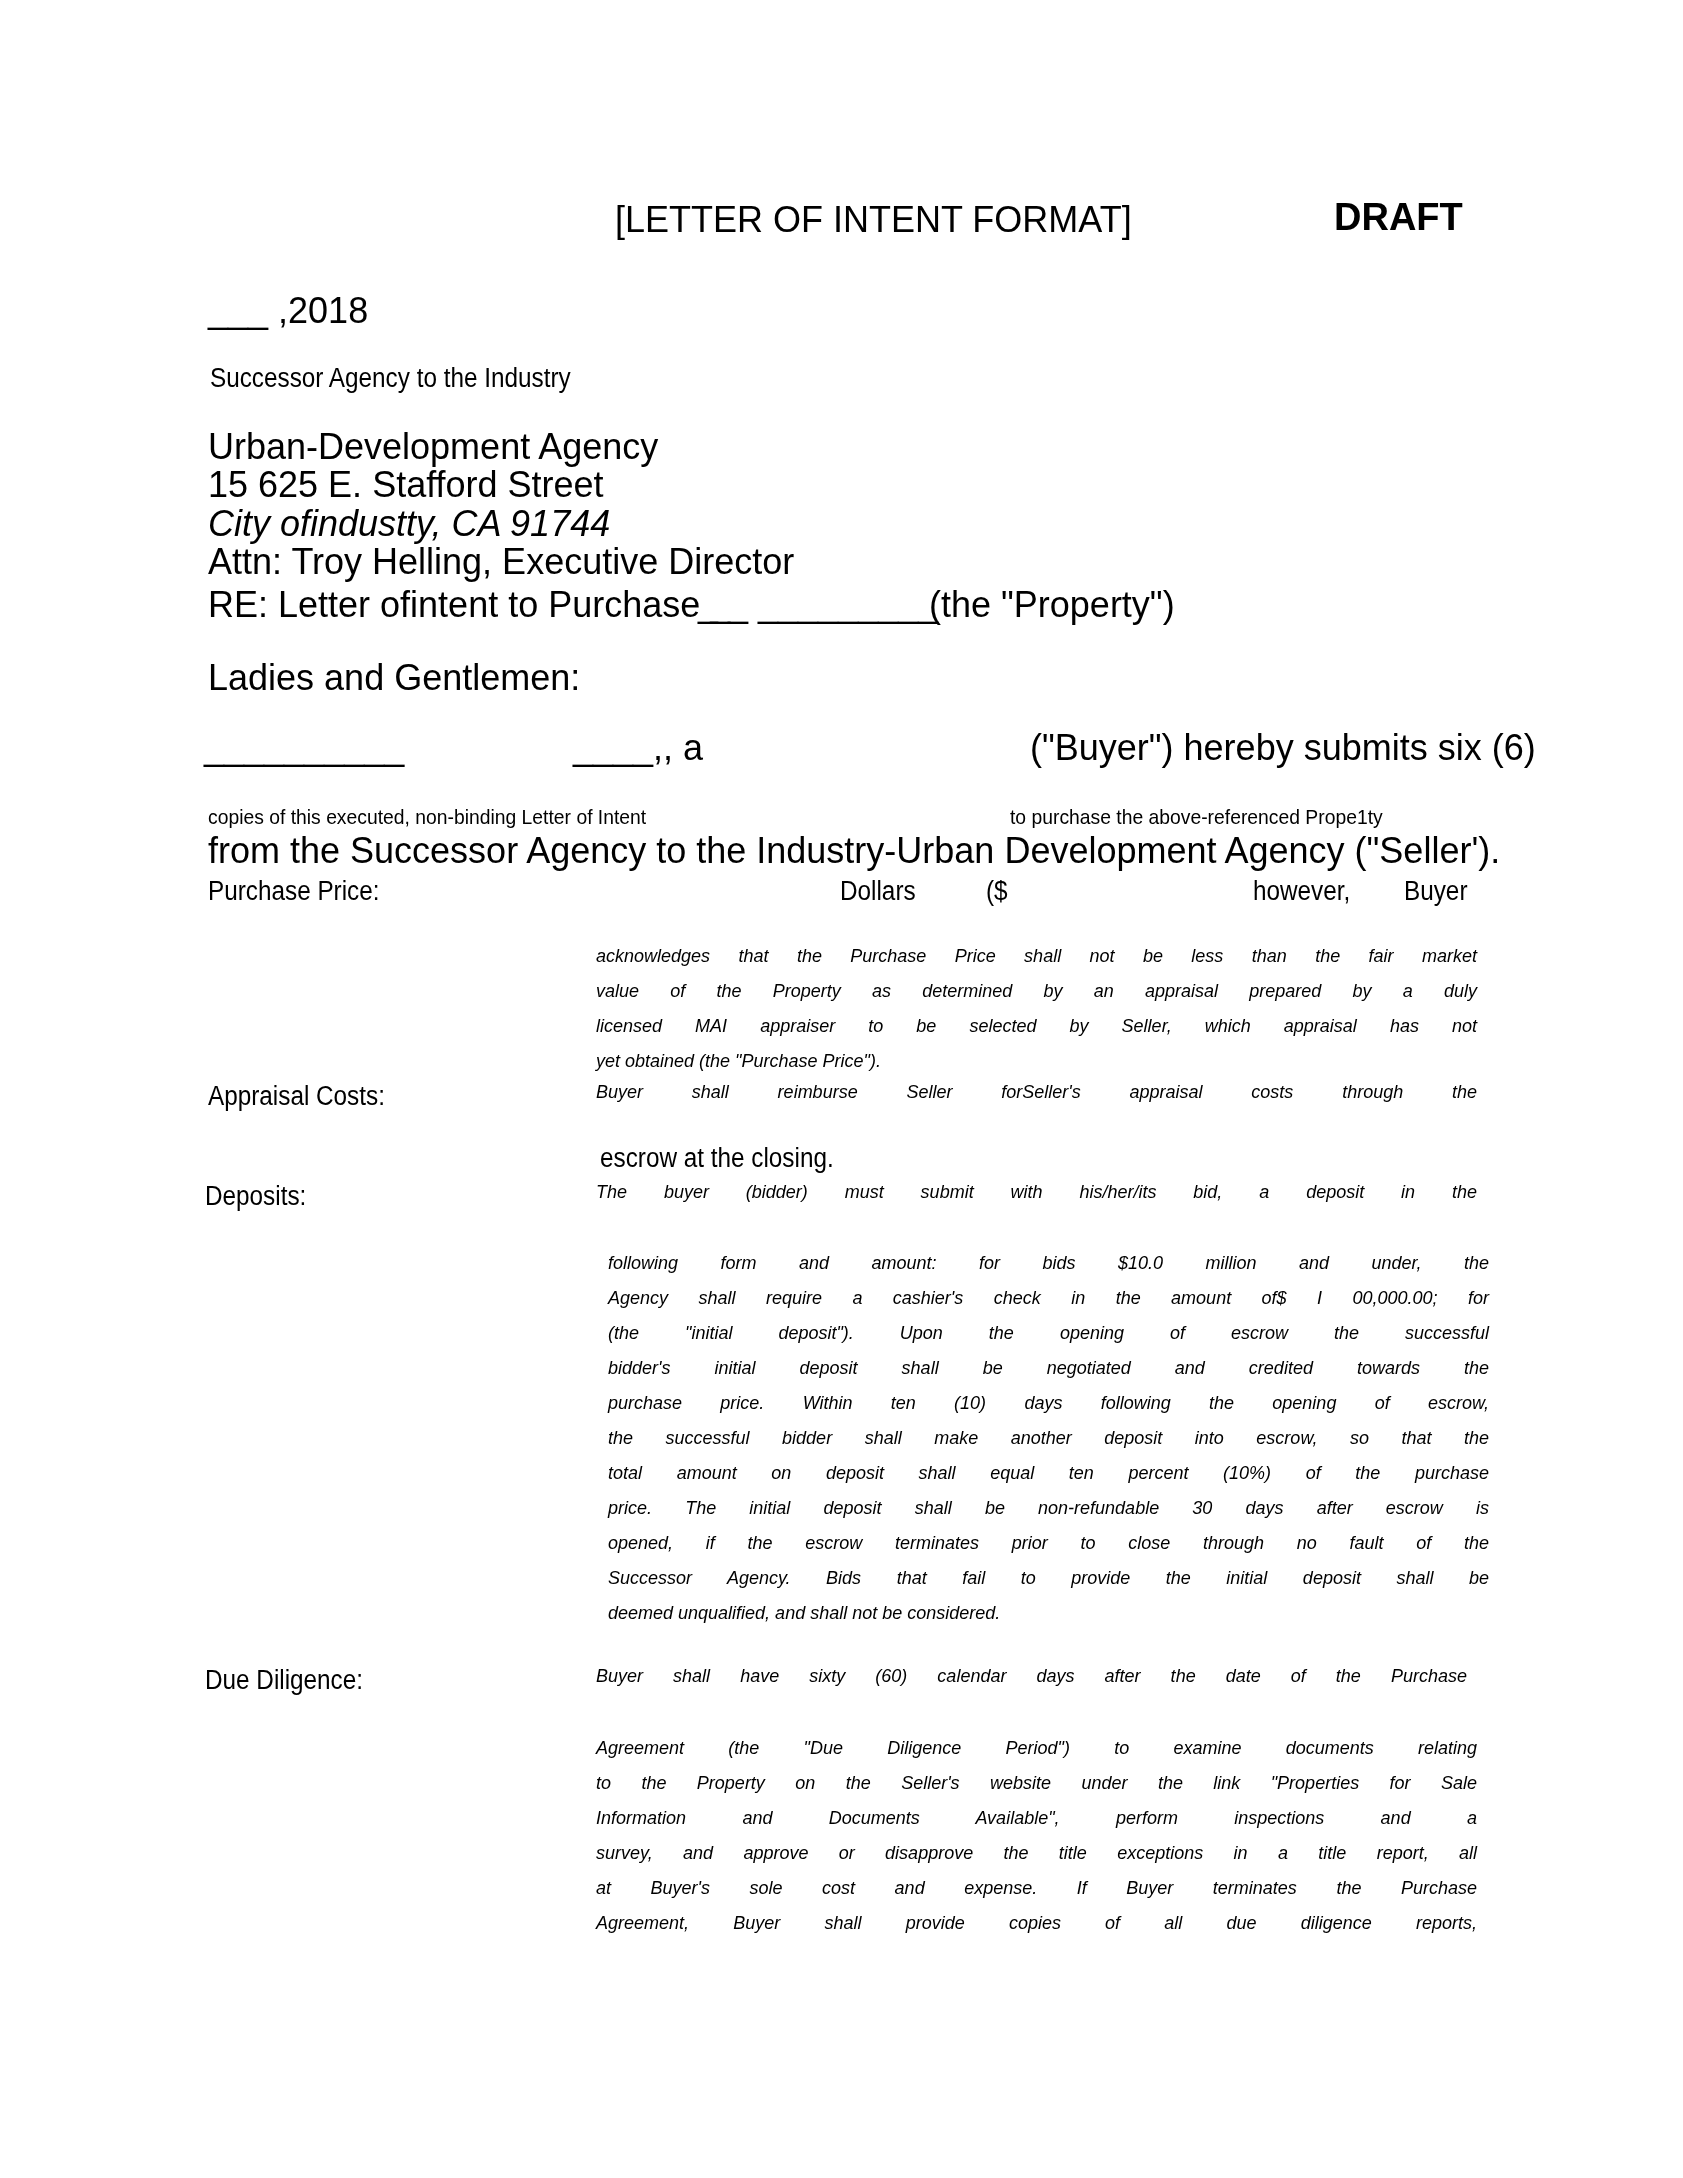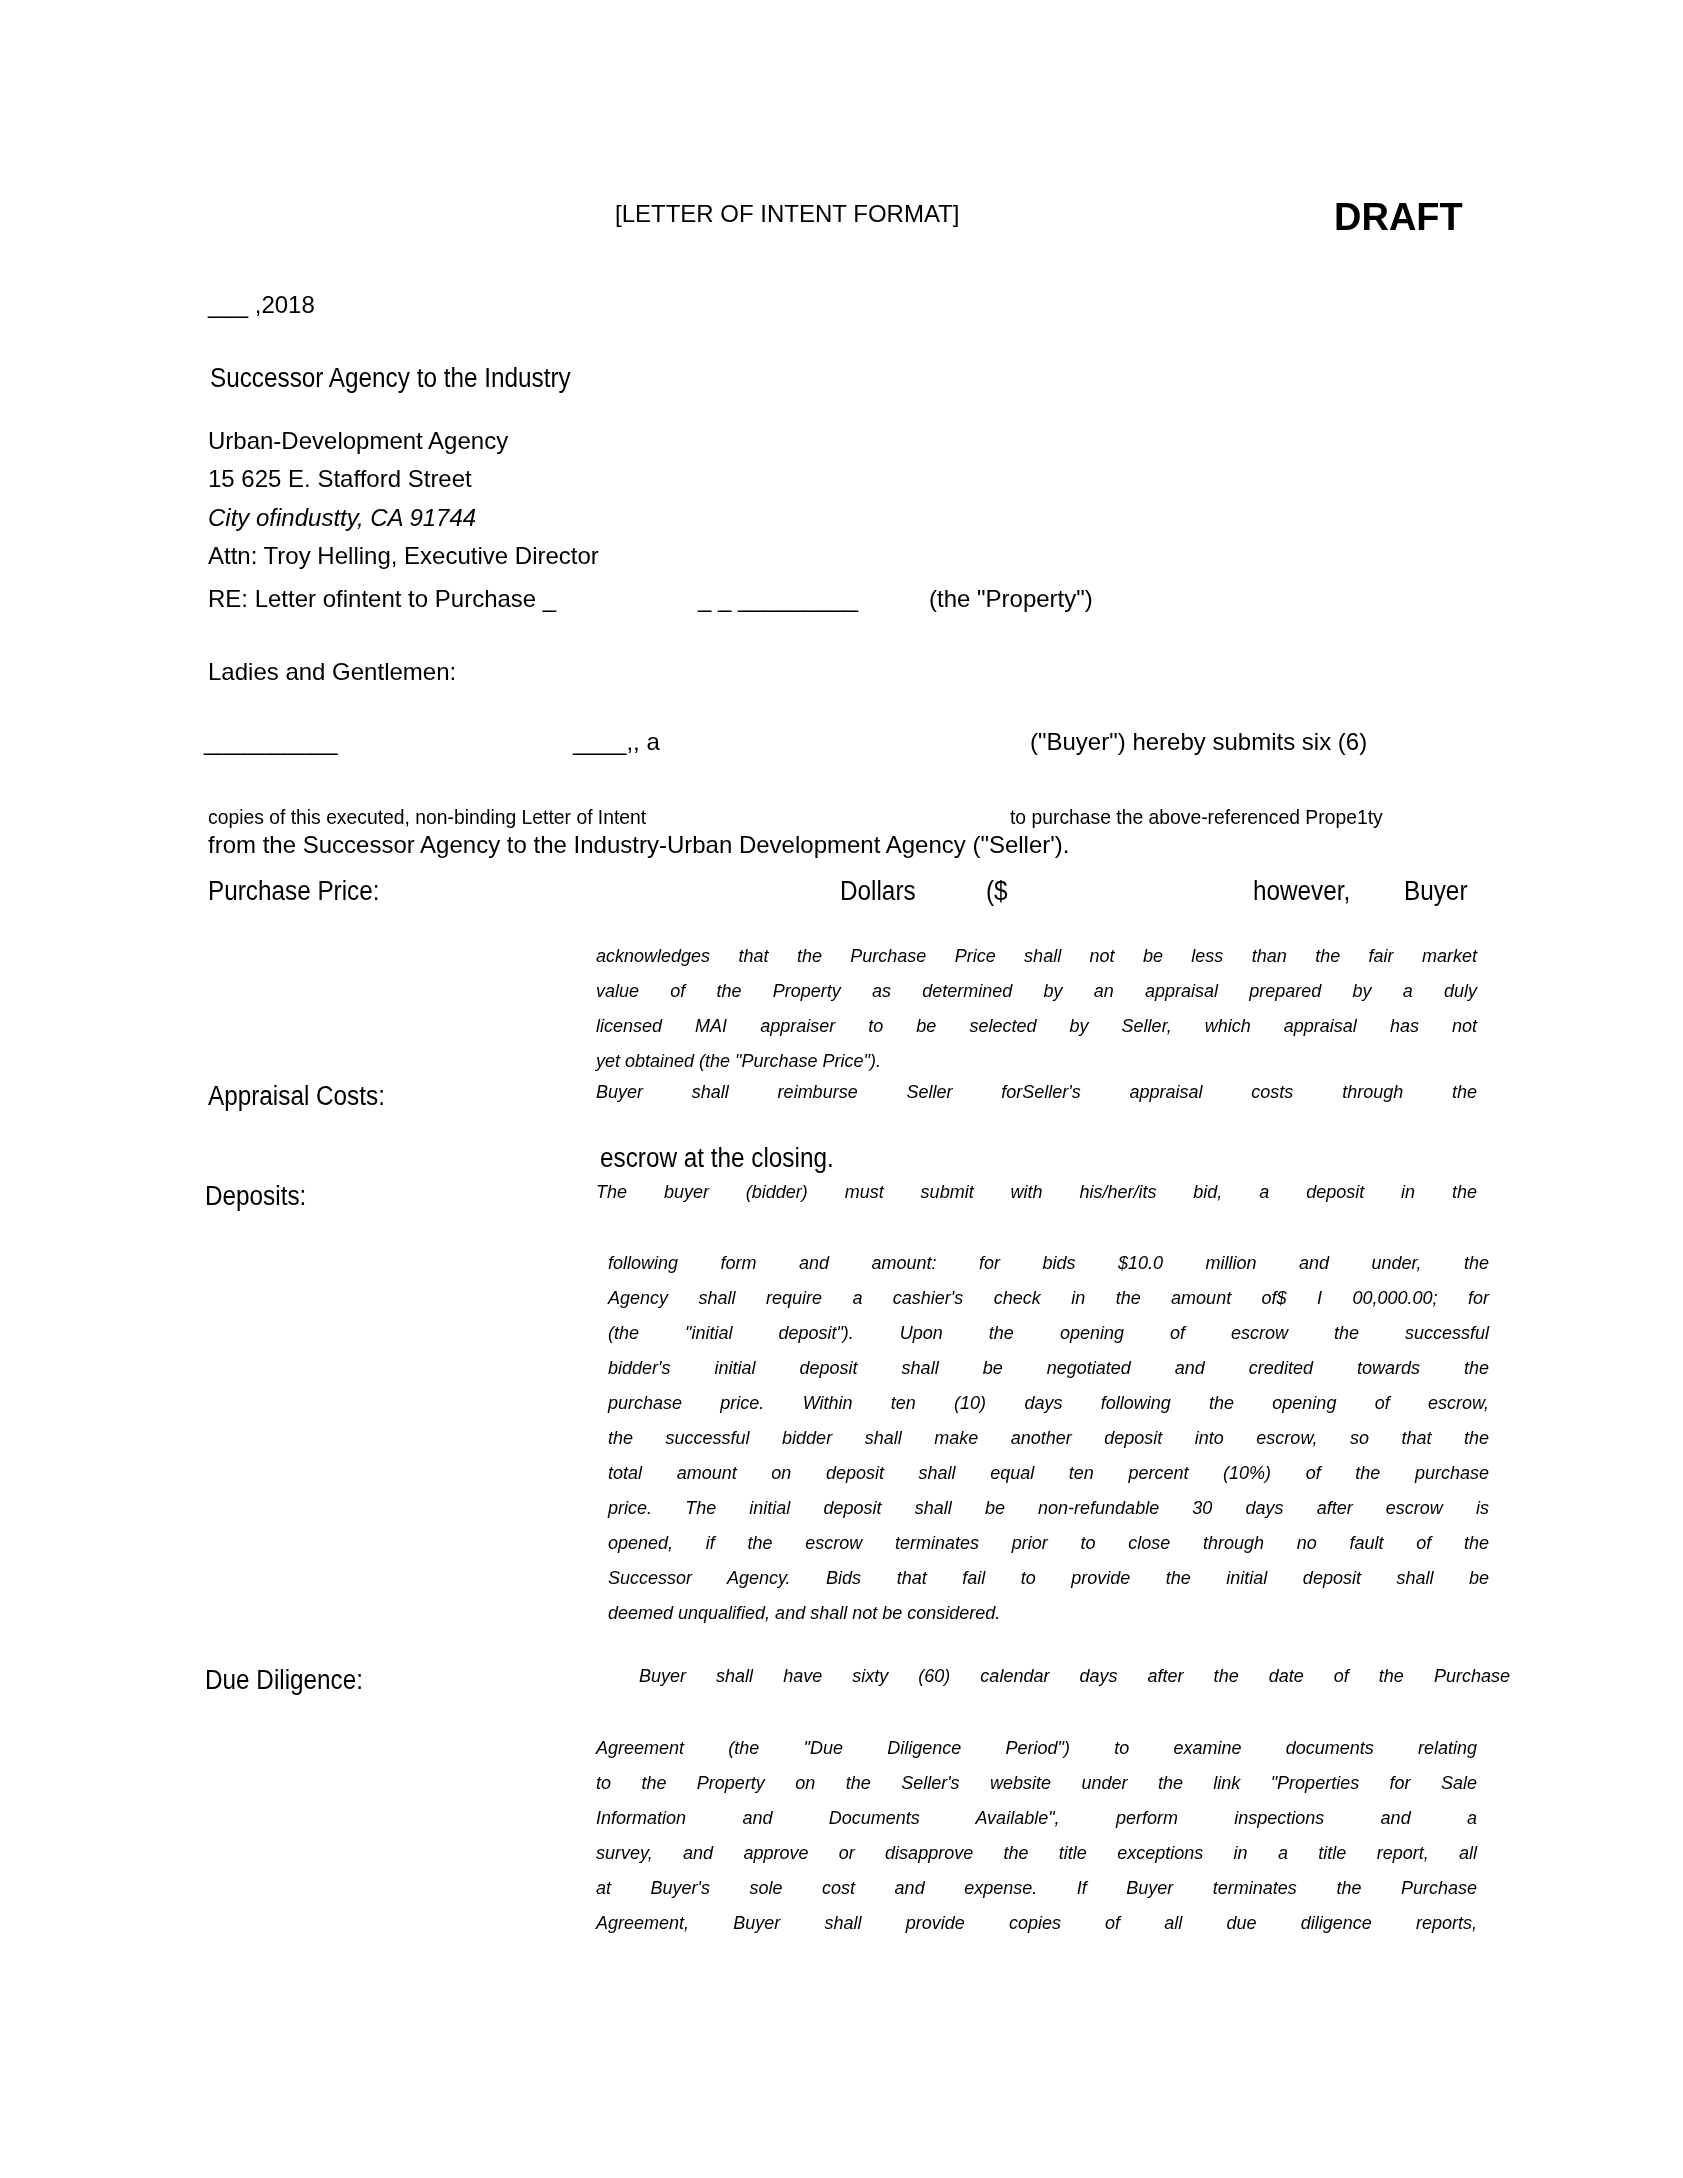--- a/index.html
+++ b/index.html
@@ -1,18 +1,18 @@
 <!DOCTYPE html>
 <html><head>
 <meta charset="utf-8">
 <style>
   html, body { margin:0; padding:0; background:#ffffff; }
   body { width:1683px; height:2178px; position:relative; overflow:hidden; font-family:"Liberation Sans", sans-serif; color:#000; }
   .t { position:absolute; white-space:nowrap; line-height:1; transform-origin:left top; }
-  .mid { font-size:24px; }
+  .mid { font-size:36px; }
   .body { font-size:27px; transform:scaleX(0.9); }
   .small { font-size:21px; transform:scaleX(0.92); }
   .just { position:absolute; left:596px; width:881px; font-size:18px; line-height:1; text-align:justify; text-align-last:justify; white-space:nowrap;font-style:italic; }
   .just span { display:block; }
   .draft { font-size:38px; font-weight:bold; }
 </style>
 </head>
 <body>
 
 <div class="t mid" style="left:615px; top:202px;">[LETTER OF INTENT FORMAT]</div>
@@ -71,21 +71,21 @@
   <span>purchase price.  Within ten (10) days following the opening of escrow,</span>
   <span>the successful bidder shall make another deposit into escrow, so that the</span>
   <span>total amount on deposit shall equal ten percent (10%) of the purchase</span>
   <span>price.  The initial deposit shall be non-refundable 30 days after escrow is</span>
   <span>opened, if the escrow terminates prior to close through no fault of the</span>
   <span>Successor Agency.  Bids that fail to provide the initial deposit shall be</span>
   <span style="text-align-last:left;">deemed unqualified, and shall not be considered.</span>
 </div>
 
 <div class="t body" style="left:205px; top:1667px;">Due Diligence:</div>
-<div class="just" style="top:1667px; width:871px;margin-left:43px;">
+<div class="just" style="top:1667px; width:871px;">
   <span>Buyer shall have sixty (60) calendar days after the date of the Purchase</span>
 </div>
 <div class="just" style="top:1731px; line-height:35px;">
   <span>Agreement (the "Due Diligence Period") to examine documents relating</span>
   <span>to the Property on the Seller's website under the link "Properties for Sale</span>
   <span>Information  and  Documents  Available",  perform  inspections  and  a</span>
   <span>survey, and approve or disapprove the title exceptions in a title report, all</span>
   <span>at Buyer's sole cost and  expense. If Buyer  terminates the Purchase</span>
   <span>Agreement,  Buyer  shall  provide  copies  of all due  diligence  reports,</span>
 </div>

